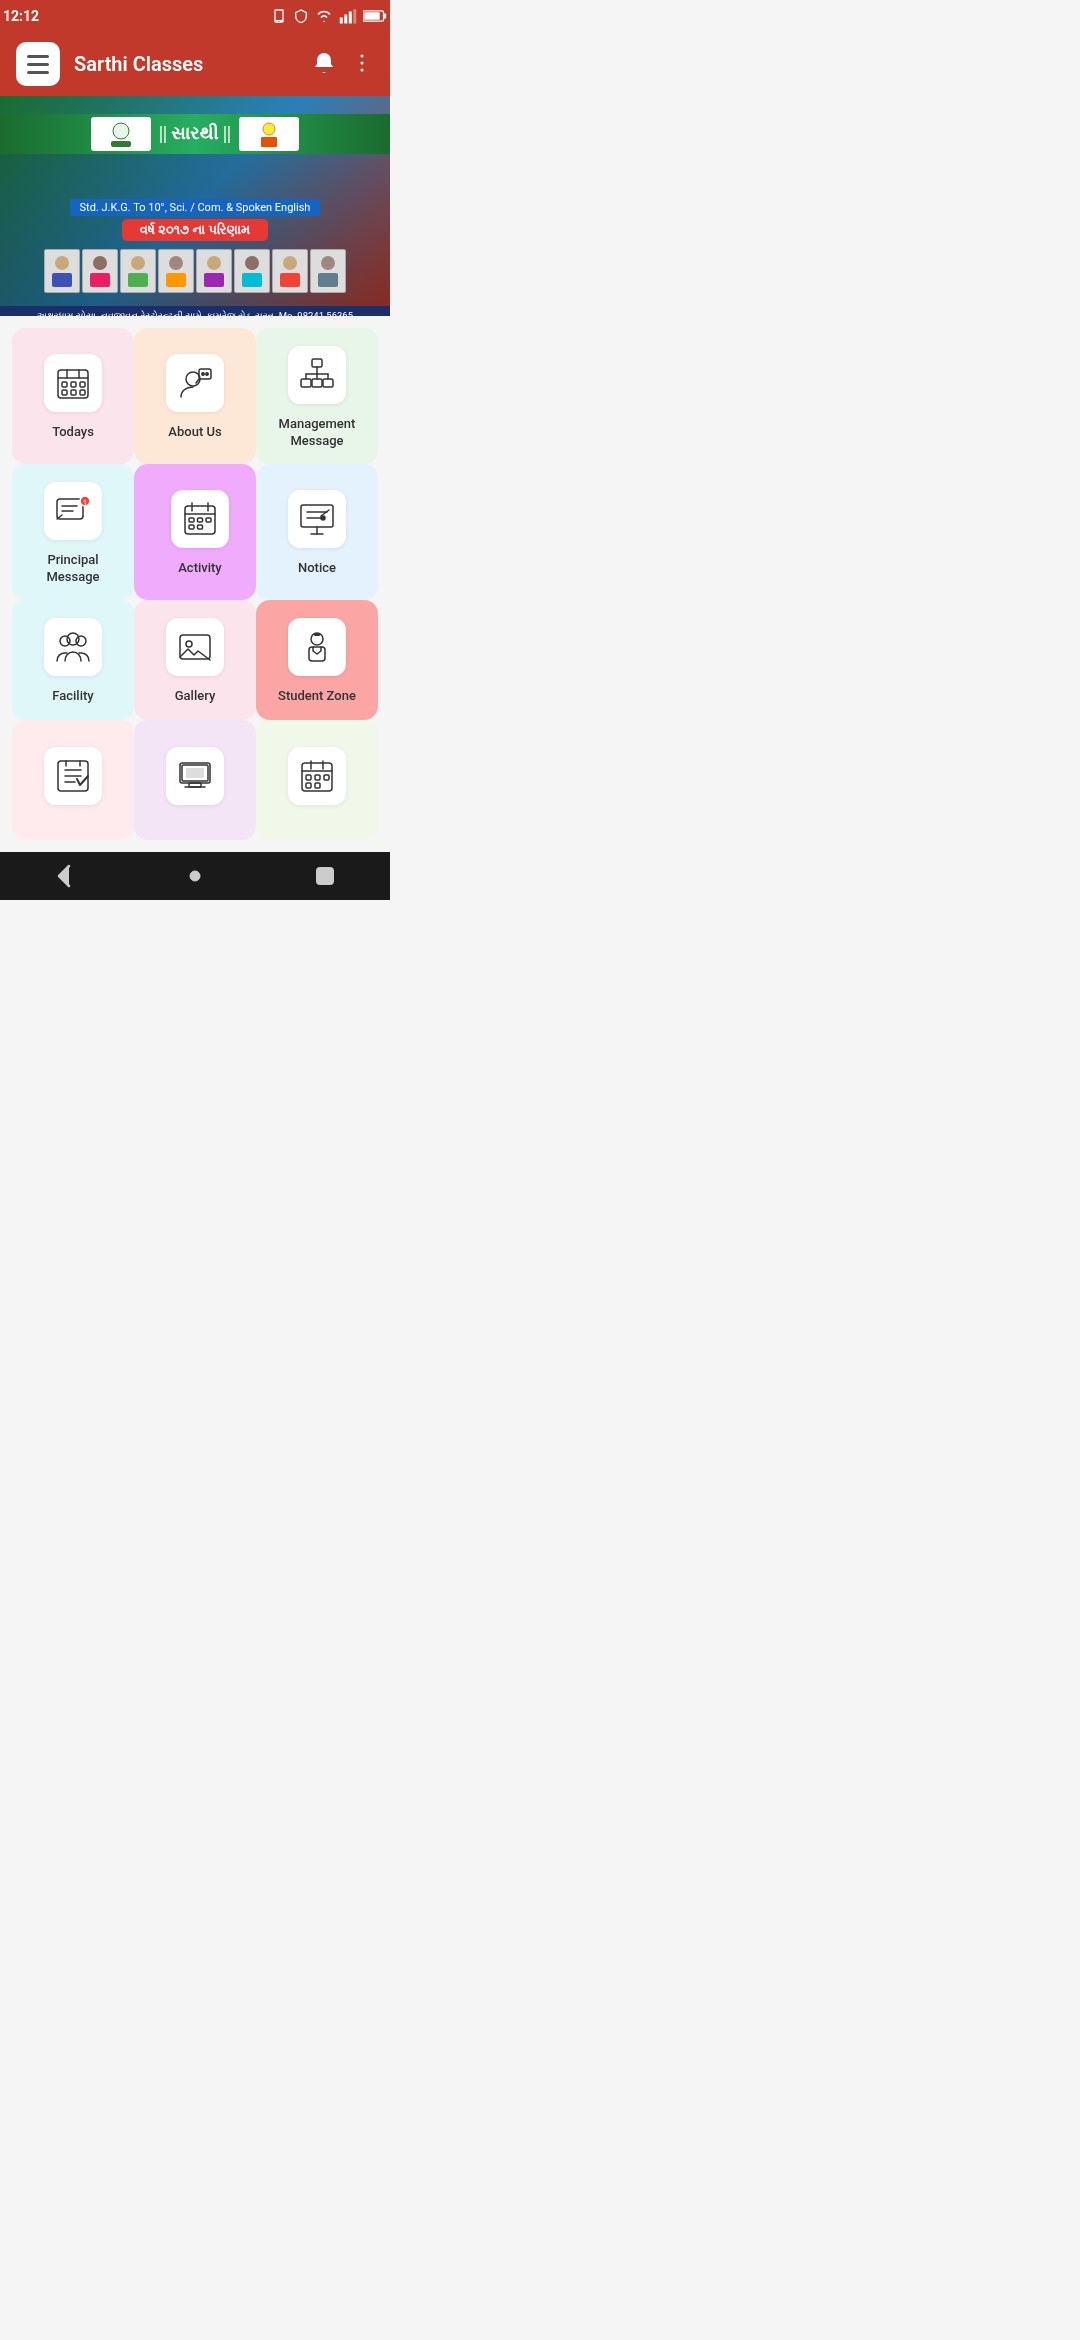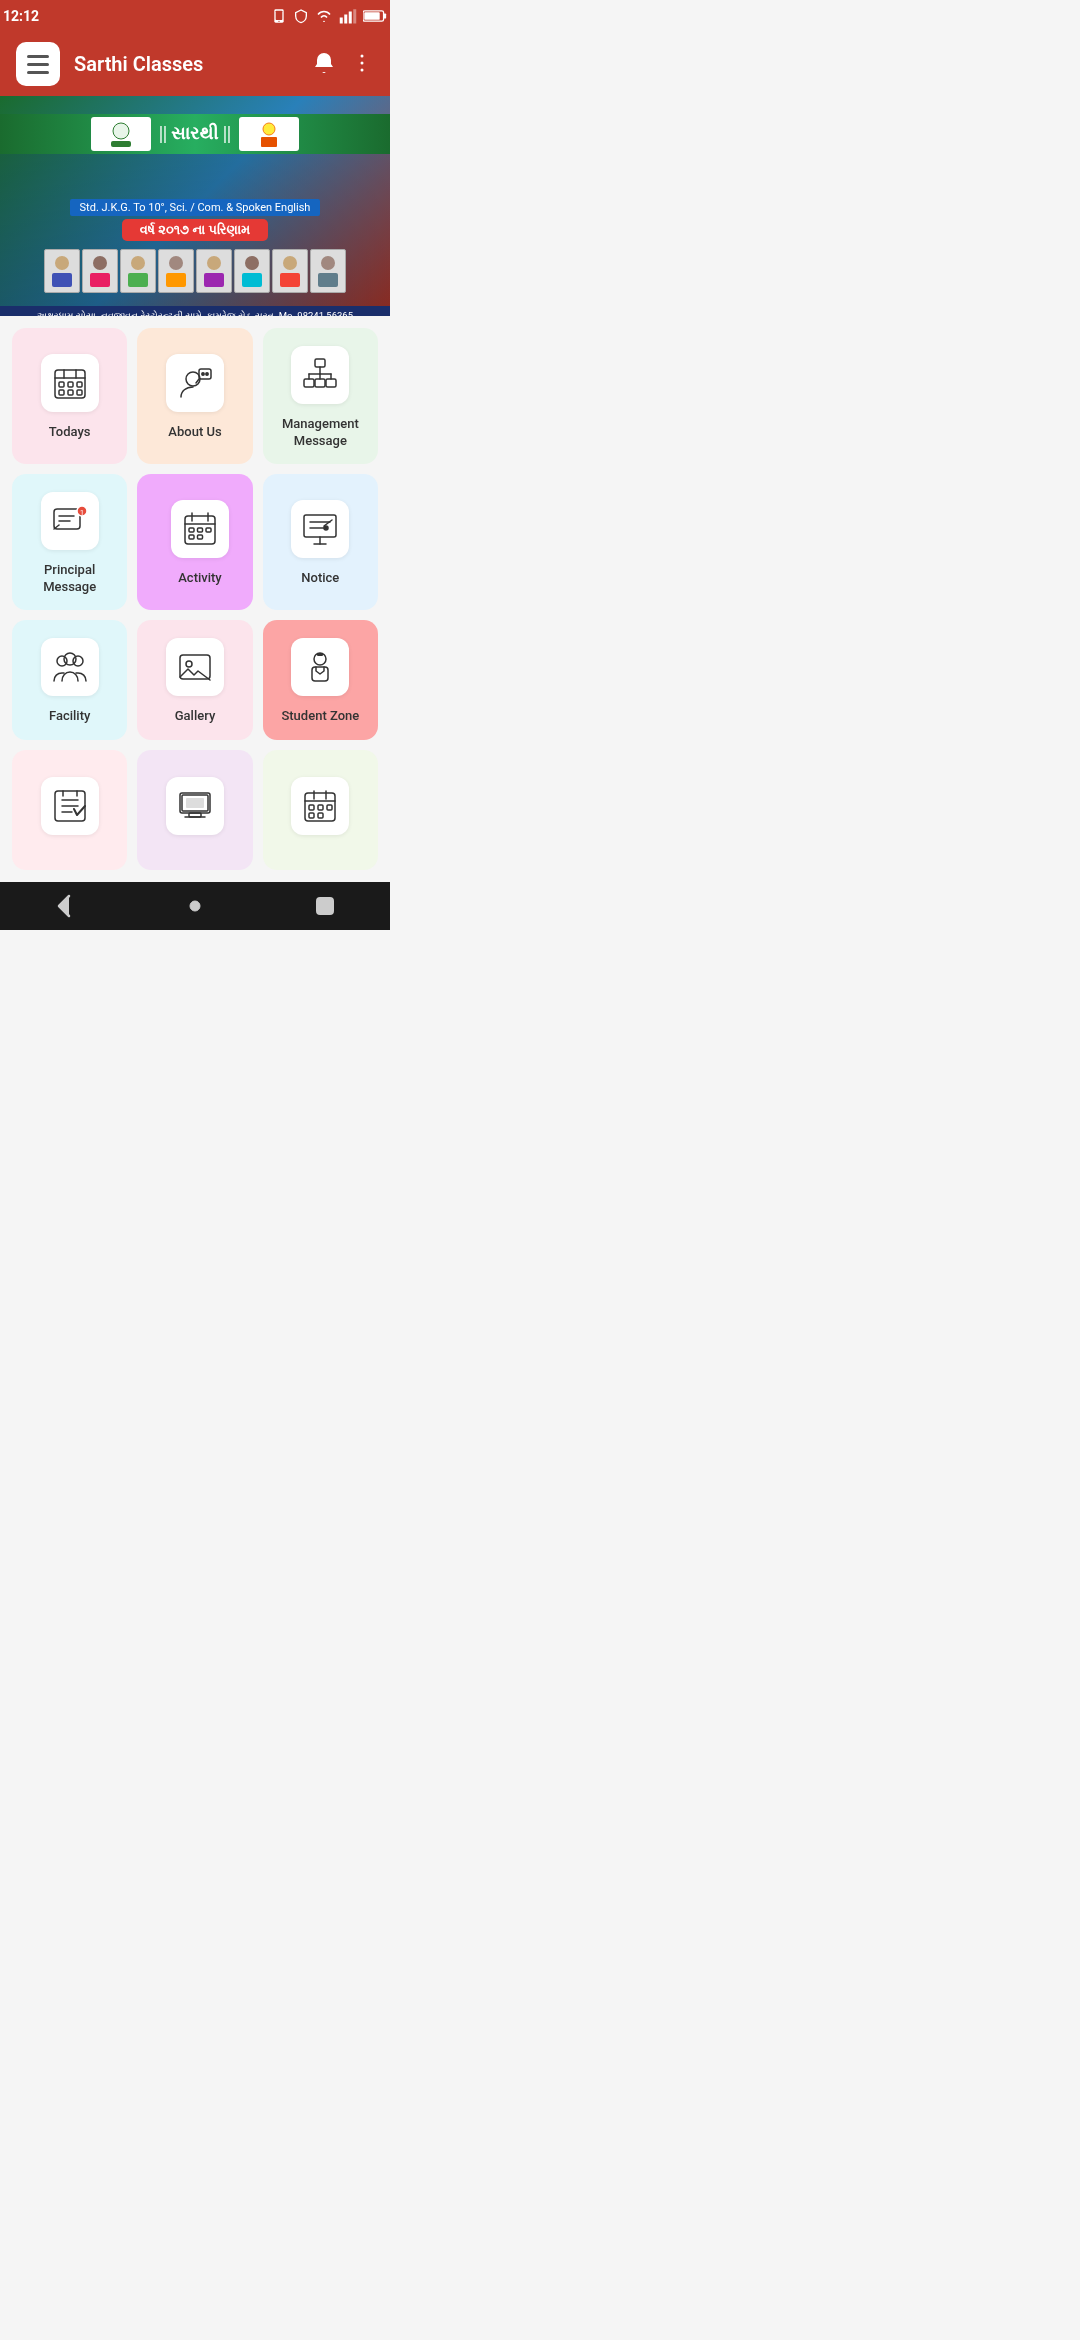--- a/index.html
+++ b/index.html
@@ -118,21 +118,20 @@
     .photo-box svg {
       width: 28px;
       height: 36px;
     }
 
     
     .grid-container {
       padding: 12px;
       display: grid;
       grid-template-columns: 1fr 1fr 1fr;
-      gap: 10px;
     }
 
     .grid-item {
       border-radius: 14px;
       padding: 18px 10px 14px;
       display: flex;
       flex-direction: column;
       align-items: center;
       justify-content: center;
       gap: 12px;

